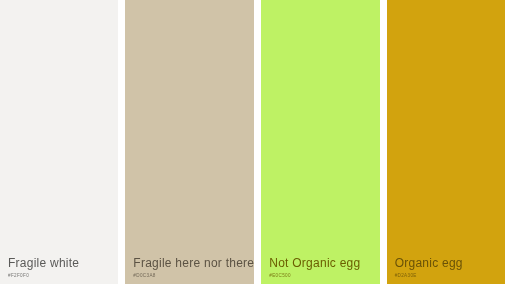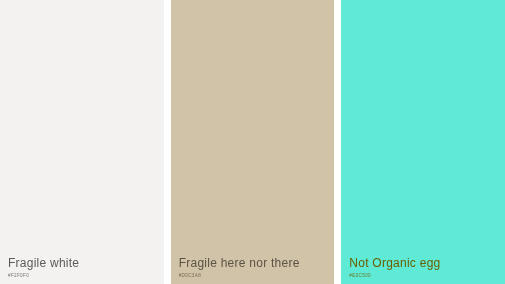--- a/index.html
+++ b/index.html
@@ -52,17 +52,21 @@
 
 <div id="palette-board" style="background: rgb(255, 255, 255);">
     <div class="swatch" style="background: rgb(243, 242, 240);">
       <p class="swatch-label" style="color: rgb(90, 90, 88);">Fragile white</p>
       <p class="swatch-hex" style="color: rgb(90, 90, 88);">#F2F0F0</p>
     </div>
     <div class="swatch" style="background: rgb(208, 195, 168);">
       <p class="swatch-label" style="color: rgb(92, 83, 68);">Fragile here nor there</p>
       <p class="swatch-hex" style="color: rgb(92, 83, 68);">#D0C3A8</p>
     </div>
-    <div class="swatch" style="background: #5eead4;">
+    <div class="swatch" style="background: #bef264;">
       <p class="swatch-label" style="color: rgb(107, 94, 0);">Not Organic egg</p>
       <p class="swatch-hex" style="color: rgb(107, 94, 0);">#E0C500</p>
+    </div>
+    <div class="swatch" style="background: rgb(210, 163, 14);">
+      <p class="swatch-label" style="color: rgb(106, 82, 7);">Organic egg</p>
+      <p class="swatch-hex" style="color: rgb(106, 82, 7);">#D2A30E</p>
     </div>
   </div>
 
 </body></html>

